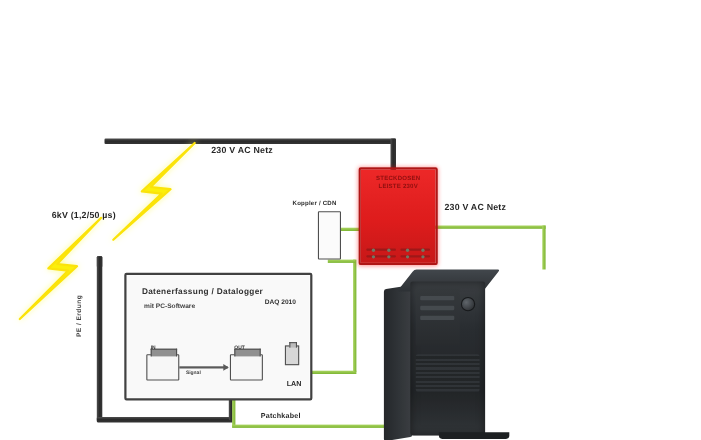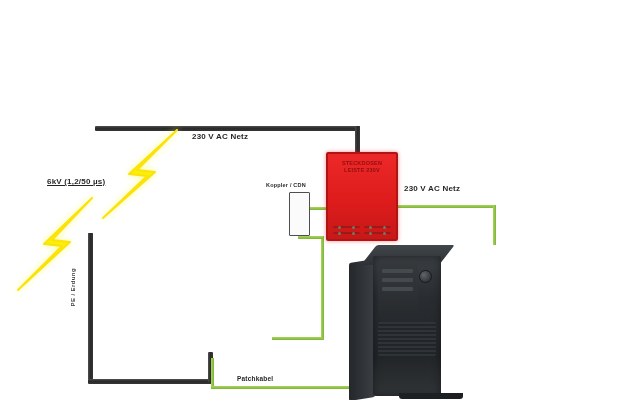--- a/index.html
+++ b/index.html
@@ -339,21 +339,21 @@
     </svg>
 
     <svg class="bolt" style="left:8px; top:196px; width:92px; height:96px;" viewBox="0 0 92 96">
       <polygon points="84,2 36,48 54,50 10,94 62,46 44,44" fill="#fff200" stroke="#ffe600" stroke-width="2" stroke-linejoin="round"></polygon>
     </svg>
 
     <div class="lbl" style="left:192px; top:133px;">230 V AC Netz</div>
 
     <div class="lbl" style="left:404px; top:185px;">230 V AC Netz</div>
 
-    <div class="lbl" style="left:47px; top:178px;text-decoration:underline;">6kV (1,2/50 µs)</div>
+    <div class="lbl" style="left:47px; top:192px;">6kV (1,2/50 µs)</div>
 
     <div class="lbl xs" style="left:266px; top:183px;">Koppler / CDN</div>
 
     <div class="lbl sm" style="left:237px; top:376px;">Patchkabel</div>
 
     <div class="vlabel">PE / Erdung</div>
 
     <div class="coupler"></div>
 
     <div class="redbox">
@@ -362,20 +362,38 @@
         <span>LEISTE 230V</span>
       </div>
       <div class="sockets">
         <div class="socket"></div>
         <div class="socket"></div>
         <div class="socket"></div>
         <div class="socket"></div>
       </div>
     </div>
 
+    <div class="instrument">
+      <div class="inst-title">Datenerfassung / Datalogger</div>
+      <div class="inst-sub">mit PC-Software</div>
+      <div class="inst-model">DAQ
+2010</div>
+
+      <div class="inst-port" style="left:18px; top:72px;"></div>
+      <div class="inst-port-lbl" style="left:22px; top:63px;">IN</div>
+
+      <div class="inst-port" style="left:94px; top:72px;"></div>
+      <div class="inst-port-lbl" style="left:98px; top:63px;">OUT</div>
+
+      <div class="inst-link" style="left:48px; top:83px; width:44px;"></div>
+      <div class="inst-link-lbl" style="left:54px; top:86px;">Signal</div>
+
+      <div class="inst-rj"></div>
+      <div class="inst-eth-lbl">LAN</div>
+    </div>
 
     <div class="tower">
       <div class="tower-side"></div>
       <div class="tower-top"></div>
       <div class="tower-front">
         <div class="tower-bezel">
           <div class="bay" style="top:7px;"></div>
           <div class="bay" style="top:16px;"></div>
           <div class="bay" style="top:25px;"></div>
         </div>

